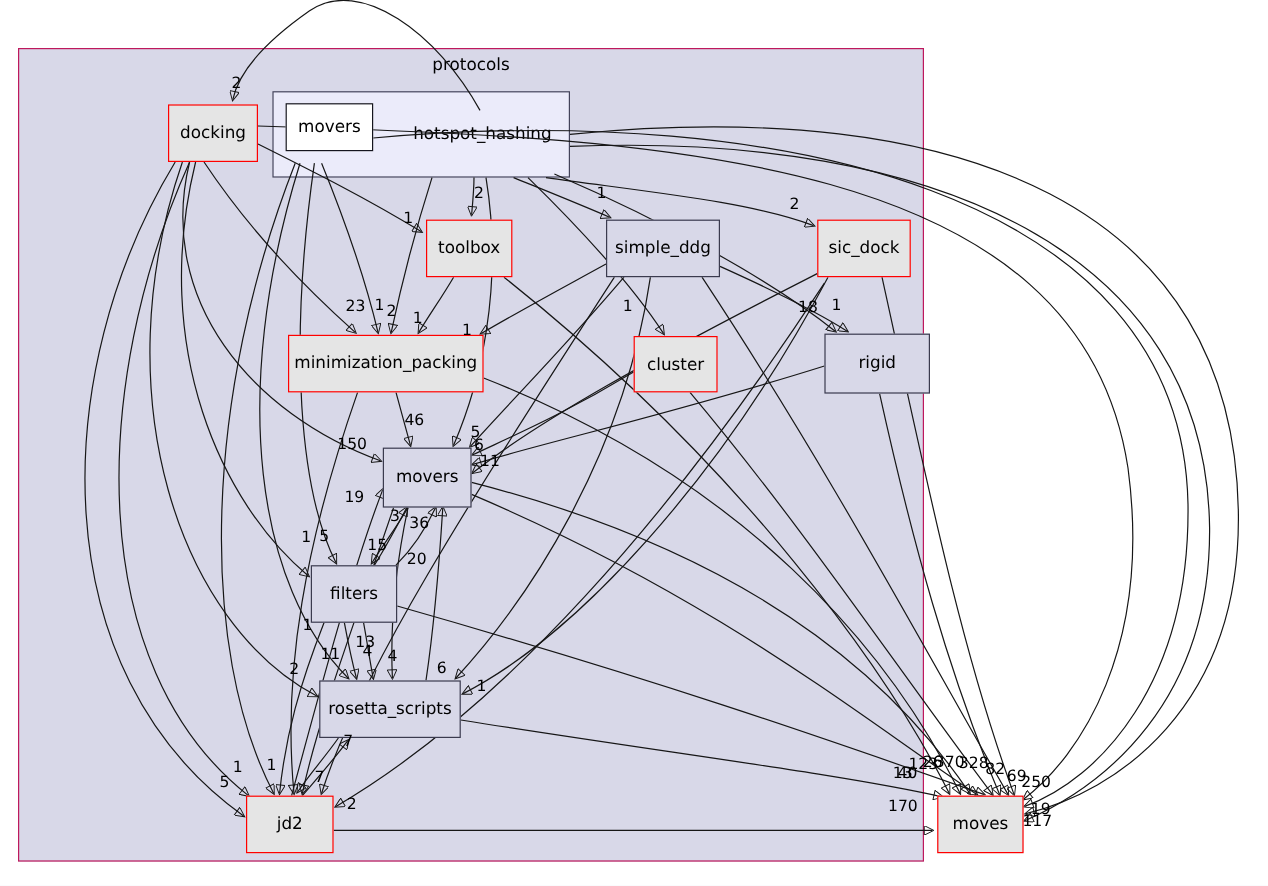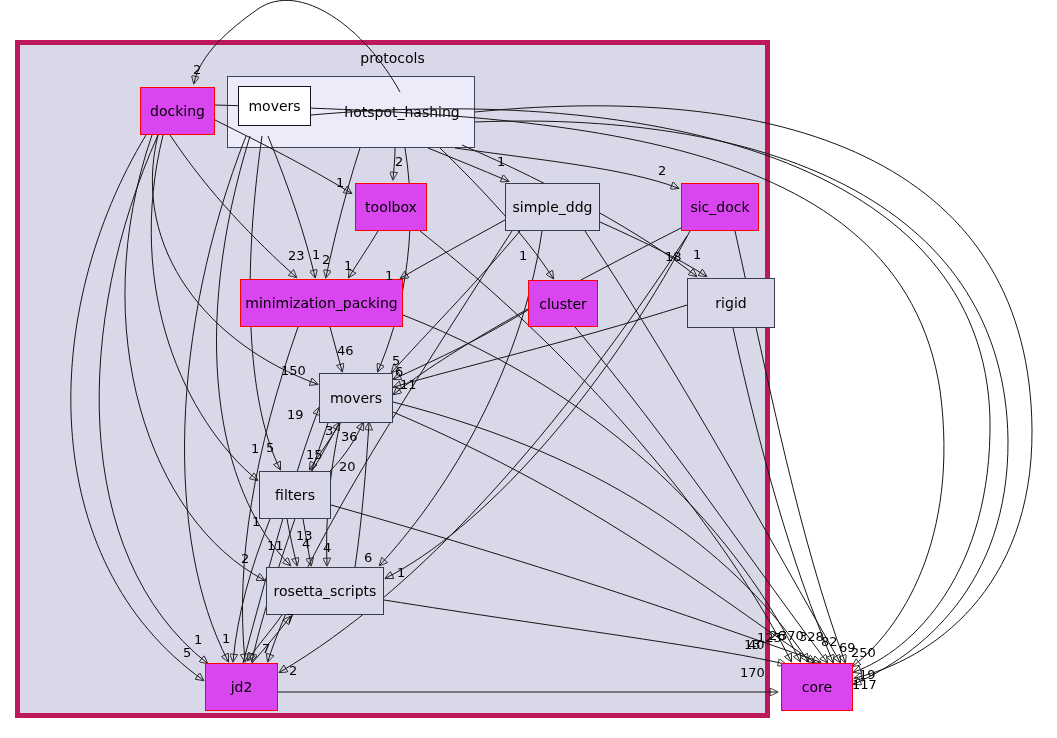--- a/index.html
+++ b/index.html
@@ -1,31 +1,31 @@
 <!DOCTYPE html>
 <html><head>
 <meta charset="utf-8">
 <style>
   html,body{margin:0;padding:0;background:#ffffff;}
   #canvas{
     position:relative;width:1057px;height:738px;background:#ffffff;overflow:hidden;
     font-family:"DejaVu Sans","Liberation Sans",sans-serif;
   }
   .cluster{position:absolute;box-sizing:border-box;}
-  #outer-cluster{left:15px;top:40px;width:755px;height:678px;background:#d8d8e8;border:5px solid #be185d;}
+  #outer-cluster{left:15px;top:40px;width:755px;height:678px;background:#d8d8e8;border:1px solid #be185d;}
   #outer-cluster-label{position:absolute;top:5px;left:0;width:100%;text-align:center;font-size:14px;color:#000;}
   #inner-cluster{left:227px;top:76px;width:248px;height:72px;background:#ebebfa;border:1px solid #43435a;}
   #inner-cluster-label{position:absolute;left:100px;top:0;width:148px;height:100%;display:flex;align-items:center;justify-content:center;font-size:14px;color:#000;}
   #edges{position:absolute;left:0;top:0;width:1057px;height:738px;pointer-events:none;}
   #edges path{fill:none;stroke:#161616;stroke-width:1;}
   .node{
     position:absolute;box-sizing:border-box;display:flex;align-items:center;justify-content:center;
     font-size:14px;color:#000;cursor:pointer;background:#fff;border:1px solid #000;
   }
-  .node.red-white{border:1px solid #ff0000;background:#d946ef;}
+  .node.red-white{border:1px solid #ff0000;background:#e5e5e5;}
   .node.black-white{border:1px solid #14141e;background:#ffffff;}
   .node.dark-lavender{border:1px solid #3a3a4e;background:#d8d8e8;}
   .edge-label{position:absolute;font-size:13px;color:#000;line-height:1;white-space:nowrap;cursor:pointer;}
 </style>
 </head>
 <body>
 
 <div id="canvas">
 
   <div id="outer-cluster" class="cluster">
@@ -111,21 +111,21 @@
       <div class="node red-white" style="left: 355px; top: 183px; width: 72px; height: 48px;">toolbox</div>
       <div class="node dark-lavender" style="left: 505px; top: 183px; width: 95px; height: 48px;">simple_ddg</div>
       <div class="node red-white" style="left: 681px; top: 183px; width: 78px; height: 48px;">sic_dock</div>
       <div class="node red-white" style="left: 240px; top: 279px; width: 163px; height: 48px;">minimization_packing</div>
       <div class="node red-white" style="left: 528px; top: 280px; width: 70px; height: 47px;">cluster</div>
       <div class="node dark-lavender" style="left: 687px; top: 278px; width: 88px; height: 50px;">rigid</div>
       <div class="node dark-lavender" style="left: 319px; top: 373px; width: 74px; height: 50px;">movers</div>
       <div class="node dark-lavender" style="left: 259px; top: 471px; width: 72px; height: 48px;">filters</div>
       <div class="node dark-lavender" style="left: 266px; top: 567px; width: 118px; height: 48px;">rosetta_scripts</div>
       <div class="node red-white" style="left: 205px; top: 663px; width: 73px; height: 48px;">jd2</div>
-      <div class="node red-white" style="left: 781px; top: 663px; width: 72px; height: 48px;">core</div>
+      <div class="node red-white" style="left: 781px; top: 663px; width: 72px; height: 48px;">moves</div>
     </div>
   <div id="labels-layer">
       <span class="edge-label" style="left: 193px; top: 63px;">2</span>
       <span class="edge-label" style="left: 336px; top: 176px;">1</span>
       <span class="edge-label" style="left: 395px; top: 155px;">2</span>
       <span class="edge-label" style="left: 497px; top: 155px;">1</span>
       <span class="edge-label" style="left: 658px; top: 164px;">2</span>
       <span class="edge-label" style="left: 288px; top: 249px;">23</span>
       <span class="edge-label" style="left: 312px; top: 248px;">1</span>
       <span class="edge-label" style="left: 322px; top: 253px;">2</span>

